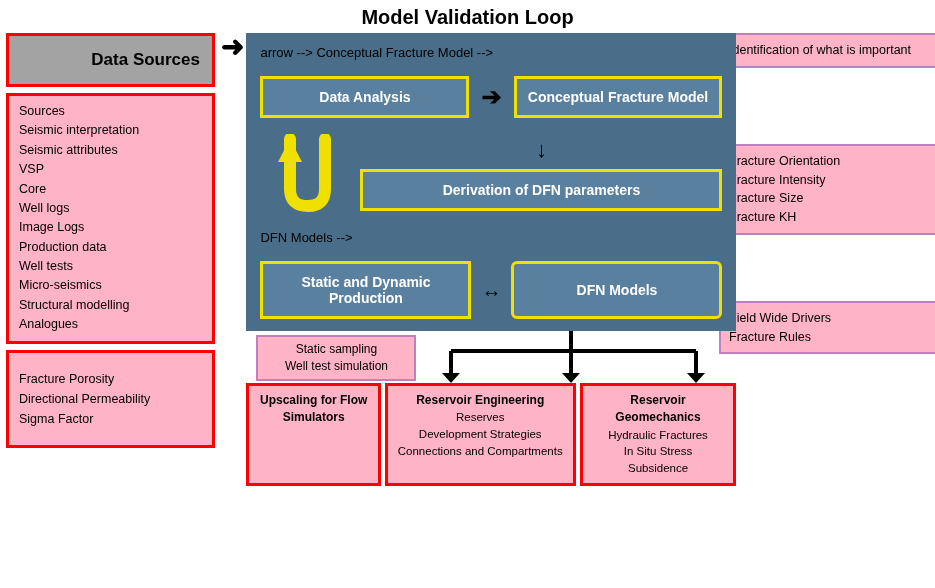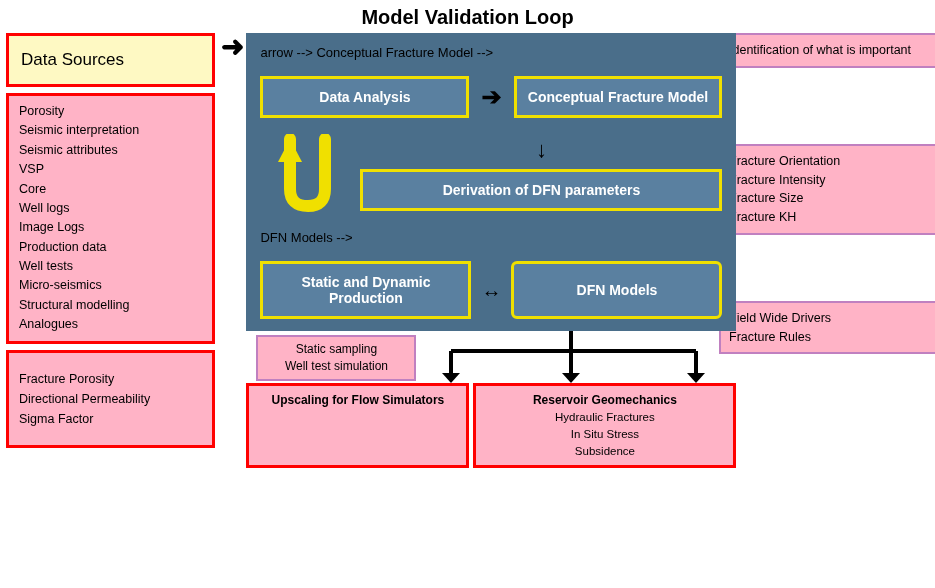--- a/index.html
+++ b/index.html
@@ -36,29 +36,29 @@
       width: 215px;
       display: flex;
       flex-direction: column;
       gap: 6px;
       padding-right: 6px;
       flex-shrink: 0;
     }
 
     .data-sources-box {
       border: 3px solid red;
-      background: #fef9c3;
+      background: #a3a3a3;
       padding: 10px 12px;
       font-size: 17px;
-      font-weight: normal;
+      font-weight: bold;
       text-align: center;
       min-height: 54px;
       display: flex;
       align-items: center;
-      justify-content: flex-start;
+      justify-content: flex-end;
     }
 
     .data-list-box {
       border: 3px solid red;
       background: #ffb3c6;
       padding: 6px 10px;
       font-size: 12.5px;
       line-height: 1.55;
     }
 
@@ -262,21 +262,21 @@
 
 <div class="page-title">Model Validation Loop</div>
 
 <div class="main-layout">
 
   <div class="left-col">
     <div class="data-sources-box">
       <span>Data Sources</span>
     </div>
     <div class="data-list-box">
-      <div>Porosity</div>
+      <div>Sources</div>
       <div>Seismic interpretation</div>
       <div>Seismic attributes</div>
       <div>VSP</div>
       <div>Core</div>
       <div>Well logs</div>
       <div>Image Logs</div>
       <div>Production data</div>
       <div>Well tests</div>
       <div>Micro-seismics</div>
       <div>Structural modelling</div>
@@ -371,20 +371,26 @@
             <polygon points="156,42 165,52 174,42" fill="#000"></polygon>
             <line x1="290" y1="20" x2="290" y2="44" stroke="#000" stroke-width="4"></line>
             <polygon points="281,42 290,52 299,42" fill="#000"></polygon>
           </svg>
         </div>
 
         <div class="output-row">
           <div class="output-box upscaling-box">
             <span>Upscaling for Flow Simulators</span>
           </div>
+          <div class="output-box reservoir-eng-box">
+            <div>Reservoir Engineering</div>
+            <div class="sub-text" style="white-space:pre-line;">Reserves
+Development Strategies
+Connections and Compartments</div>
+          </div>
           <div class="output-box reservoir-geo-box">
             <div>Reservoir Geomechanics</div>
             <div class="sub-text" style="white-space:pre-line;">Hydraulic Fractures
 In Situ Stress
 Subsidence</div>
           </div>
         </div>
       </div>
     </div>
   </div>

